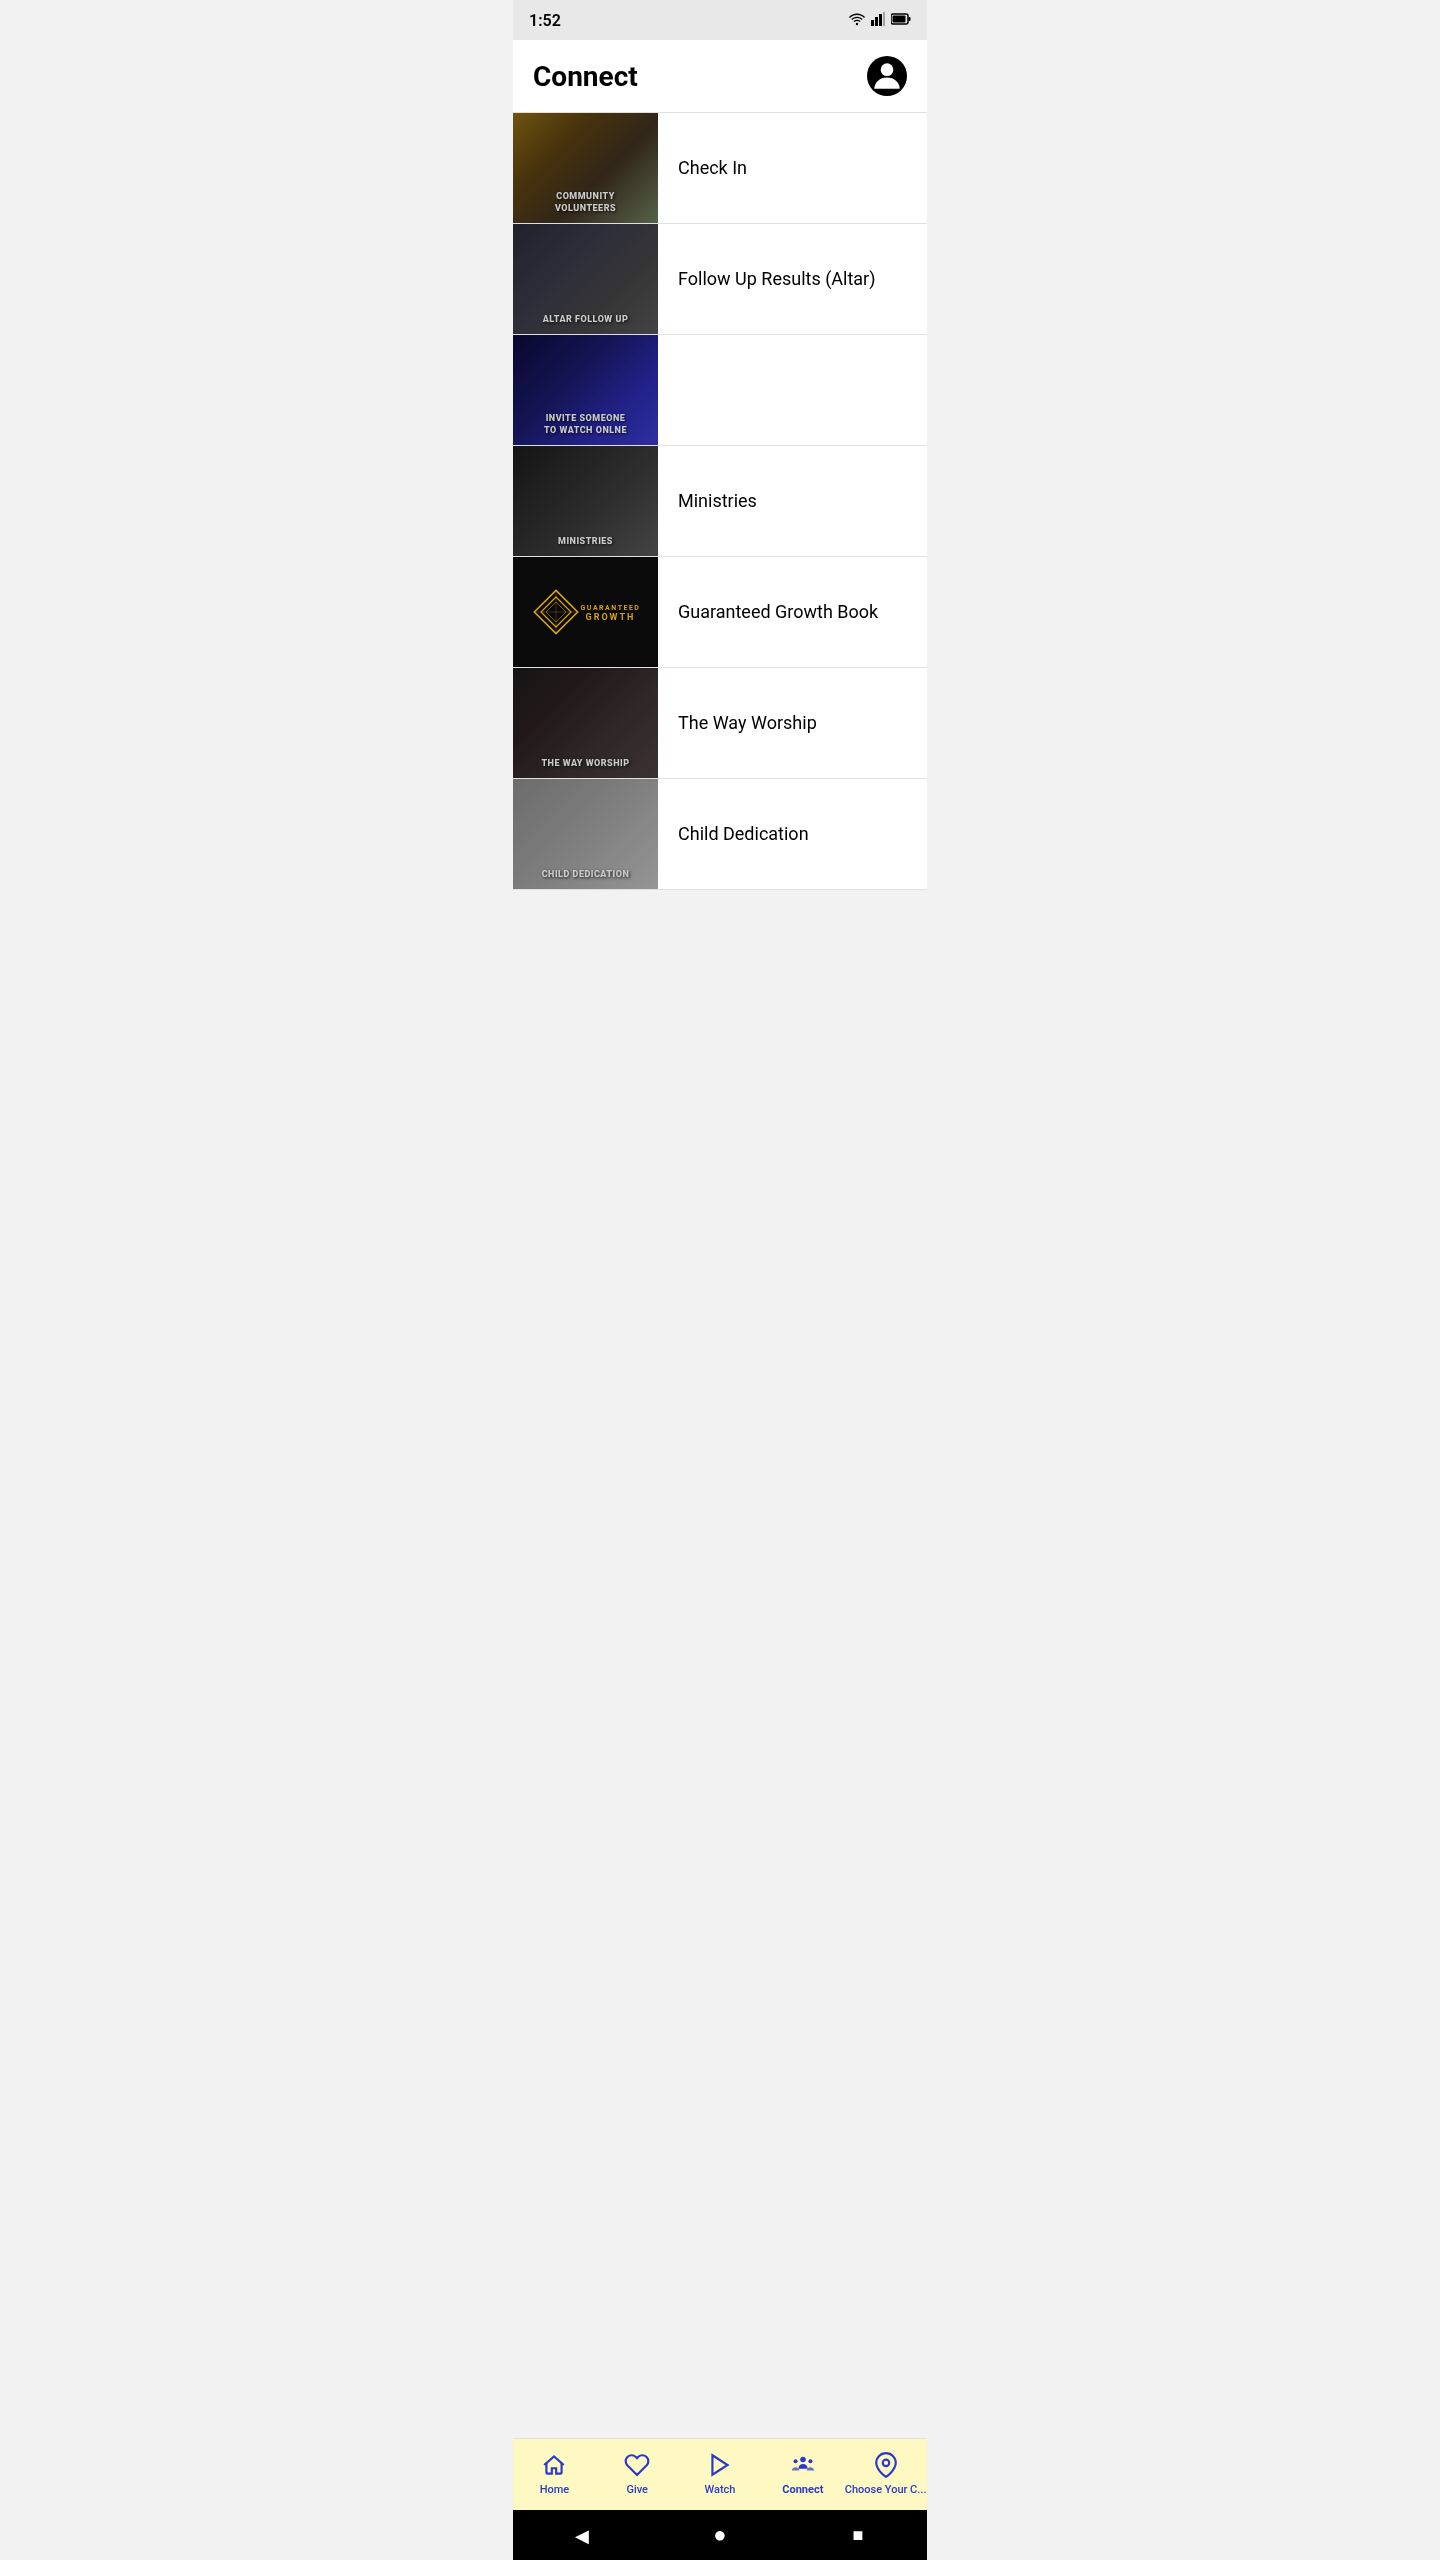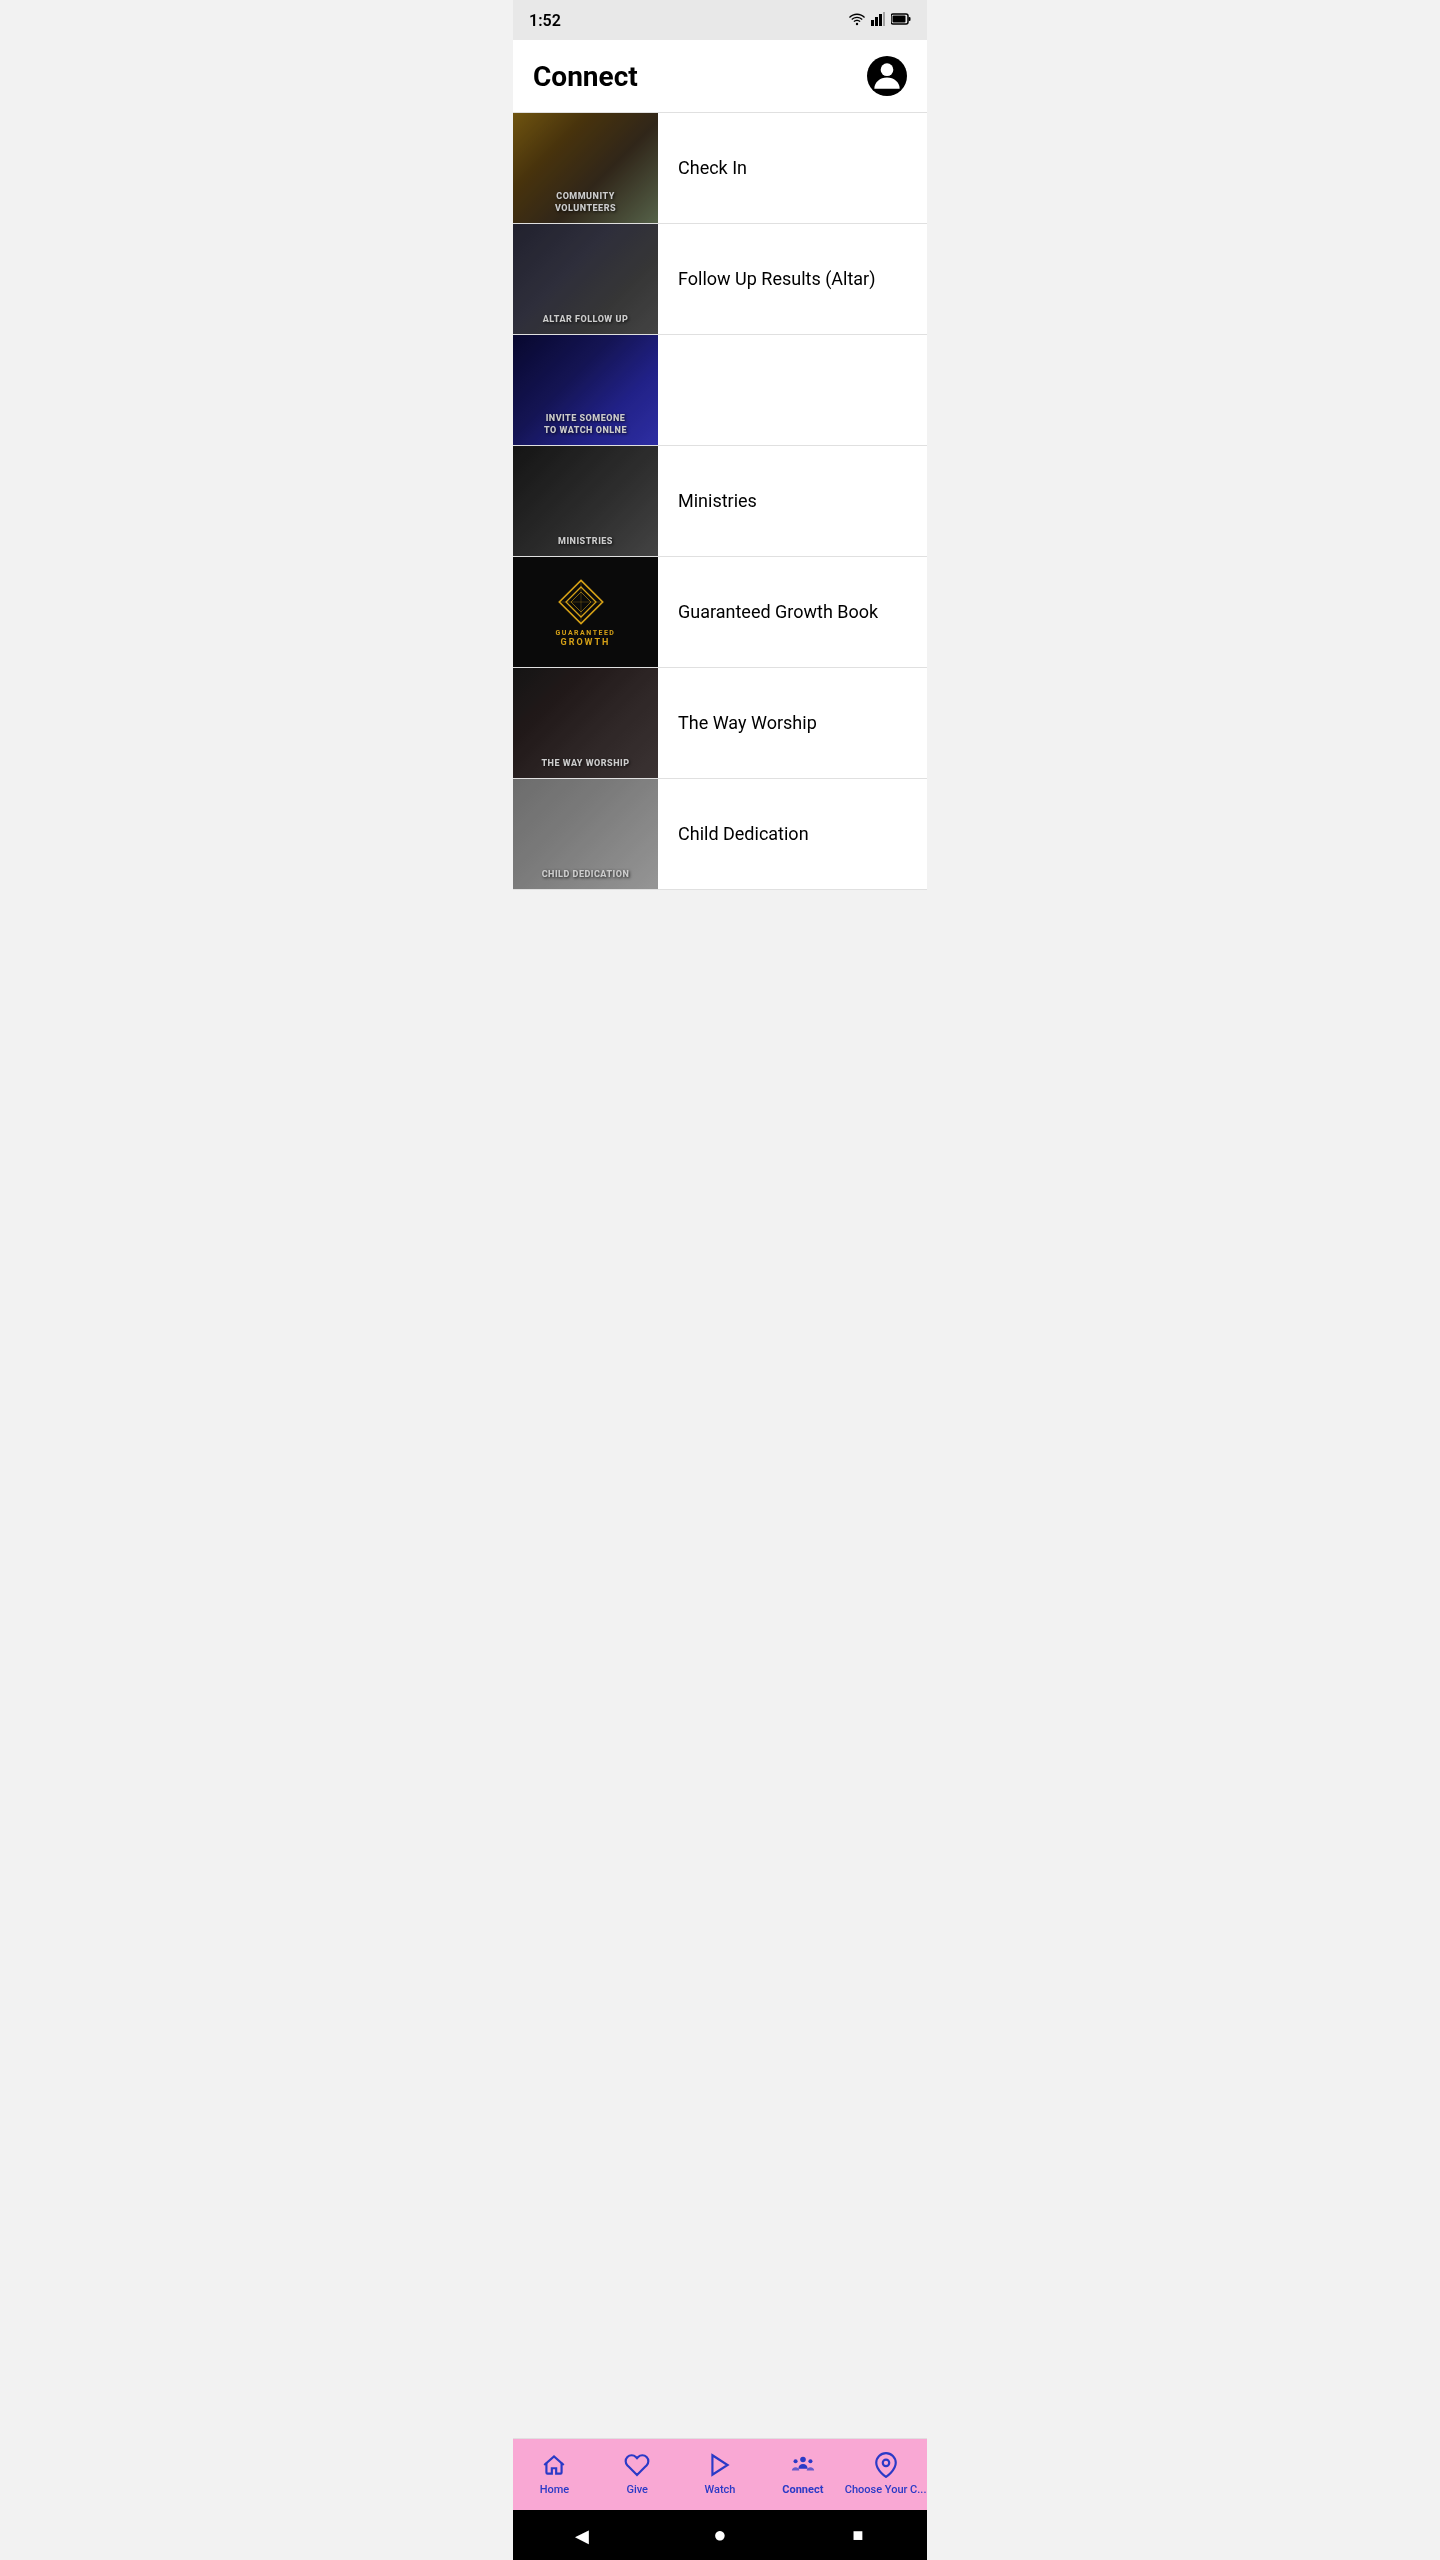--- a/index.html
+++ b/index.html
@@ -133,22 +133,22 @@
     .thumb-worship {
       background: linear-gradient(135deg, #1a1a1a 0%, #2a2020 30%, #3a3030 60%, #4a4040 100%);
     }
     .thumb-child {
       background: linear-gradient(135deg, #888 0%, #999 40%, #aaa 70%, #bbb 100%);
     }
 
     
     .growth-logo {
       display: flex;
-      flex-direction: column;
-      align-items: flex-start;
+      flex-direction: row;
+      align-items: center;
       justify-content: center;
     }
     .growth-diamond {
       width: 50px;
       height: 50px;
     }
 
     
     .list-item-text {
       flex: 1;
@@ -163,21 +163,21 @@
       line-height: 1.3;
     }
 
     
     .bottom-nav {
       position: fixed;
       bottom: 0;
       left: 50%;
       transform: translateX(-50%);
       width: 414px;
-      background: #f9a8d4;
+      background: #fef9c3;
       border-top: 1px solid #e0e0e0;
       display: flex;
       justify-content: space-around;
       align-items: center;
       padding: 8px 0 10px;
       z-index: 100;
     }
     .nav-item {
       display: flex;
       flex-direction: column;

